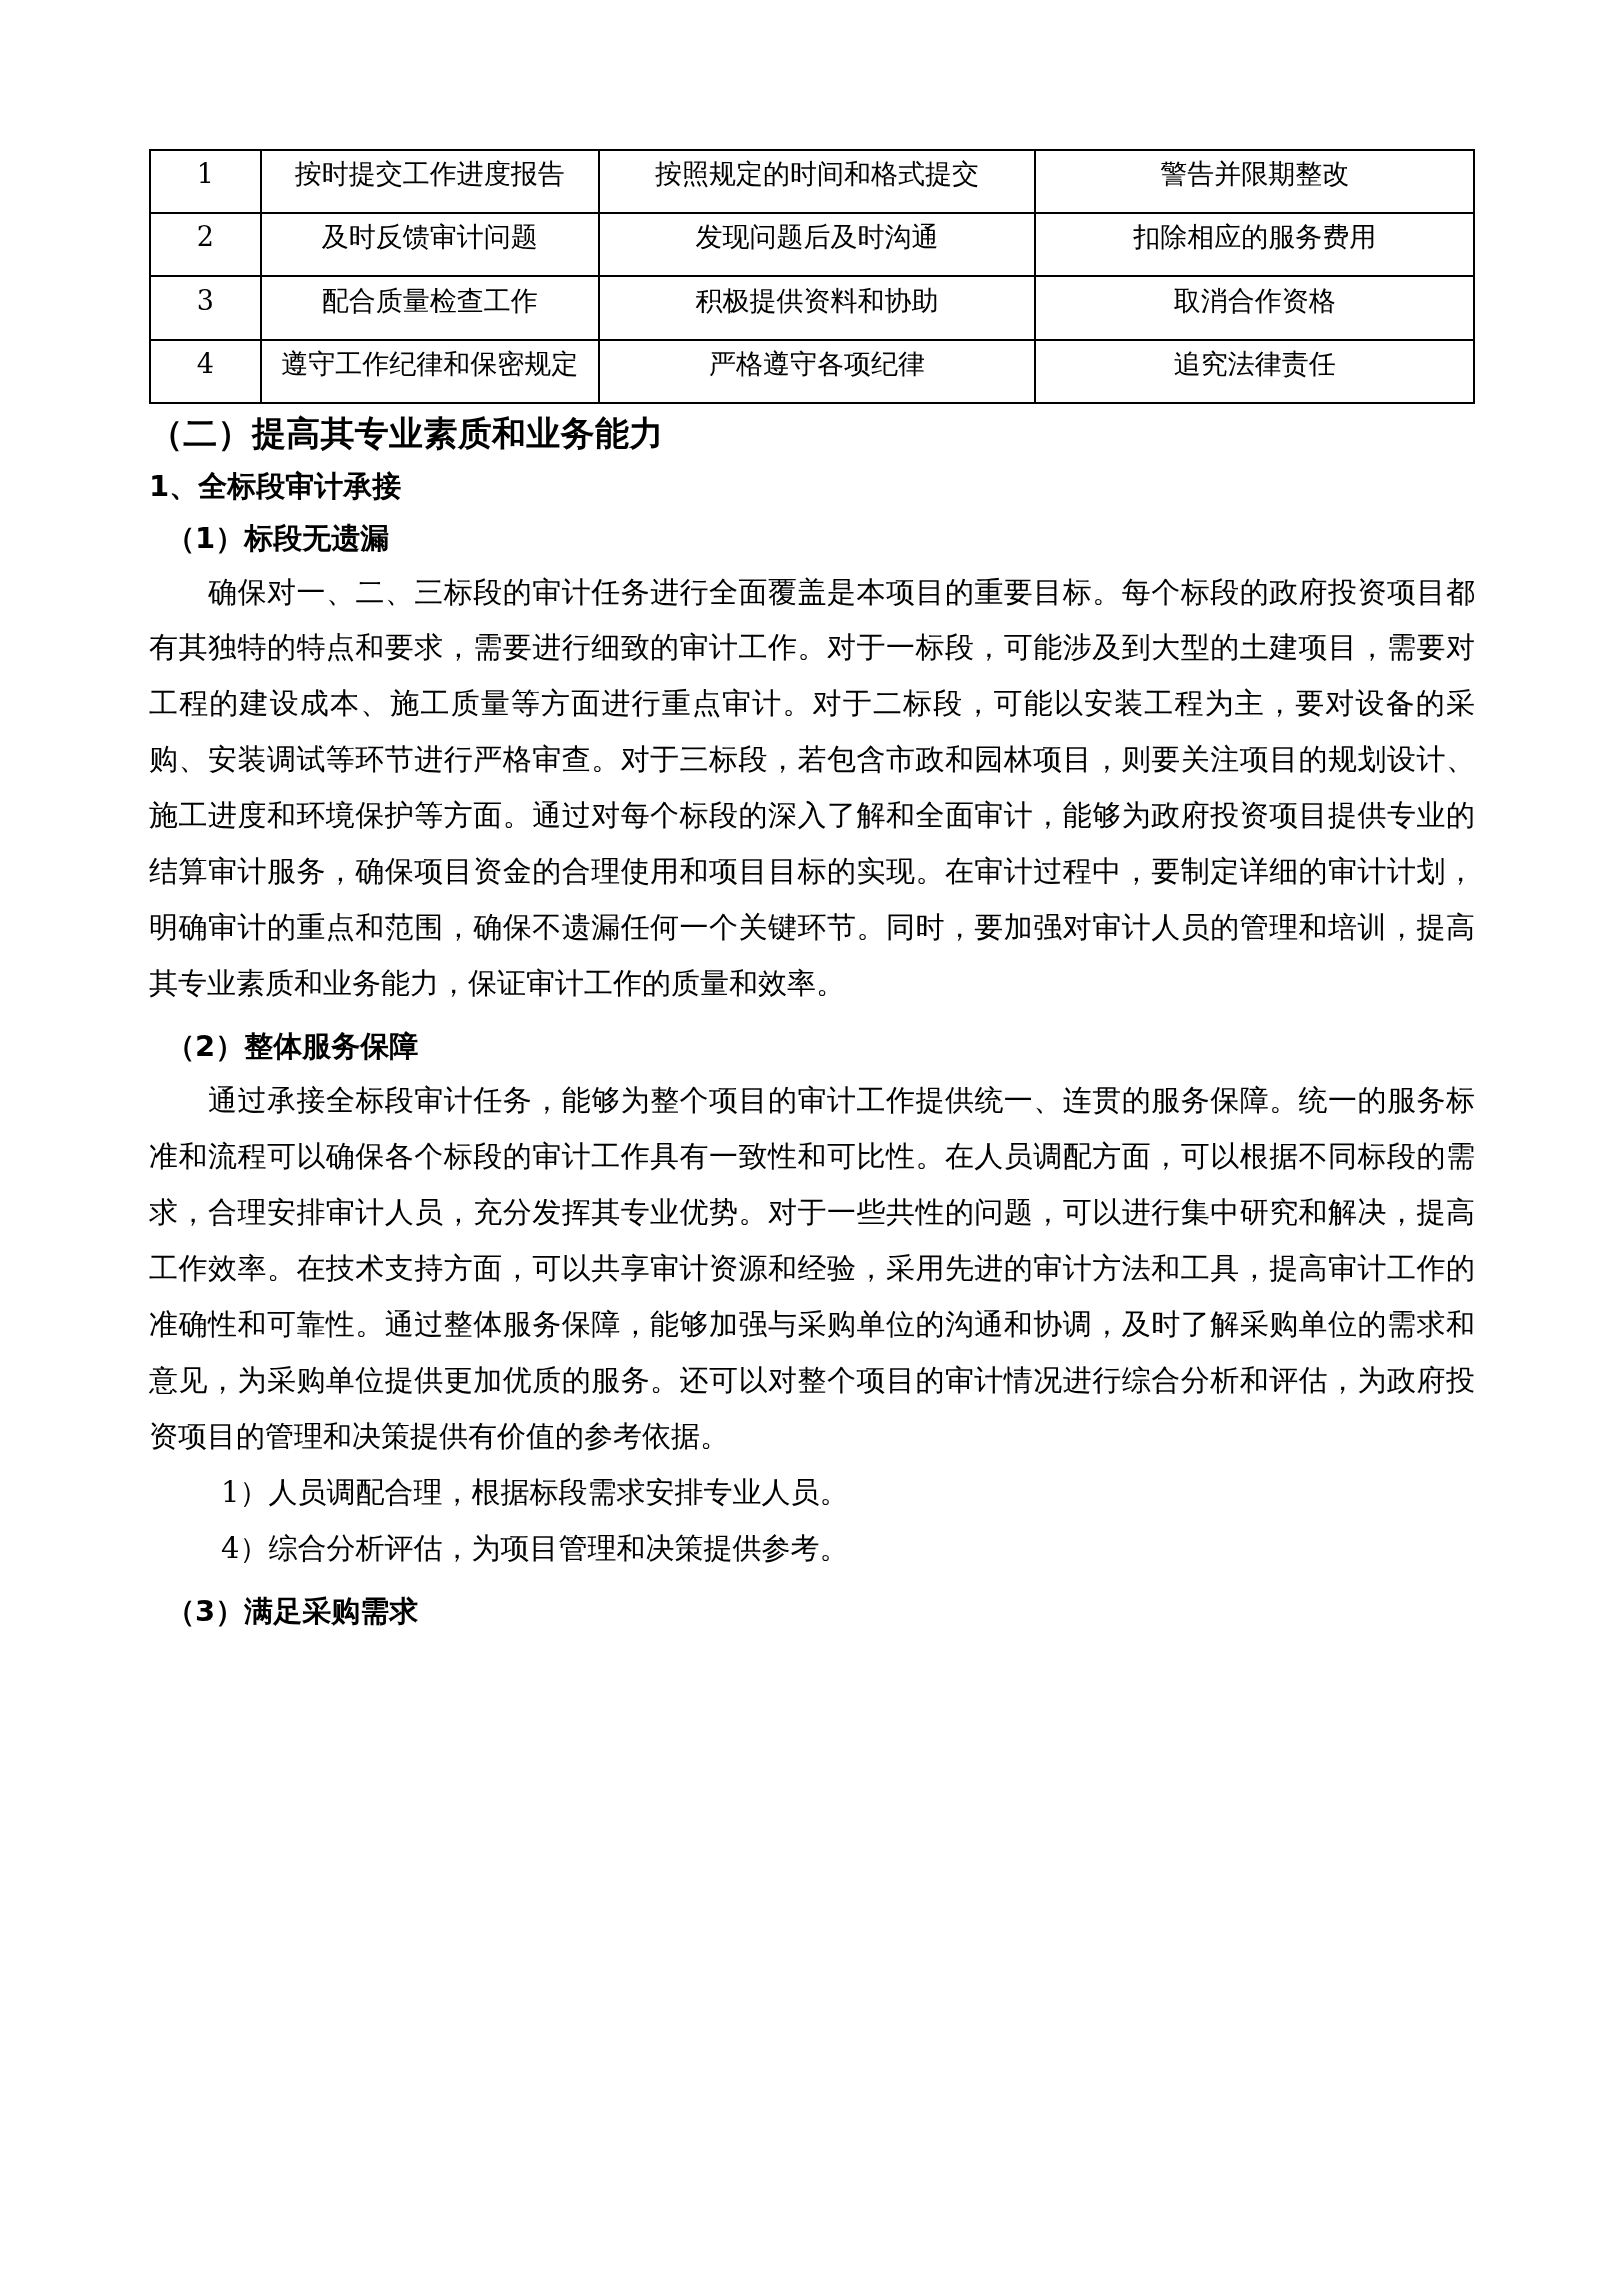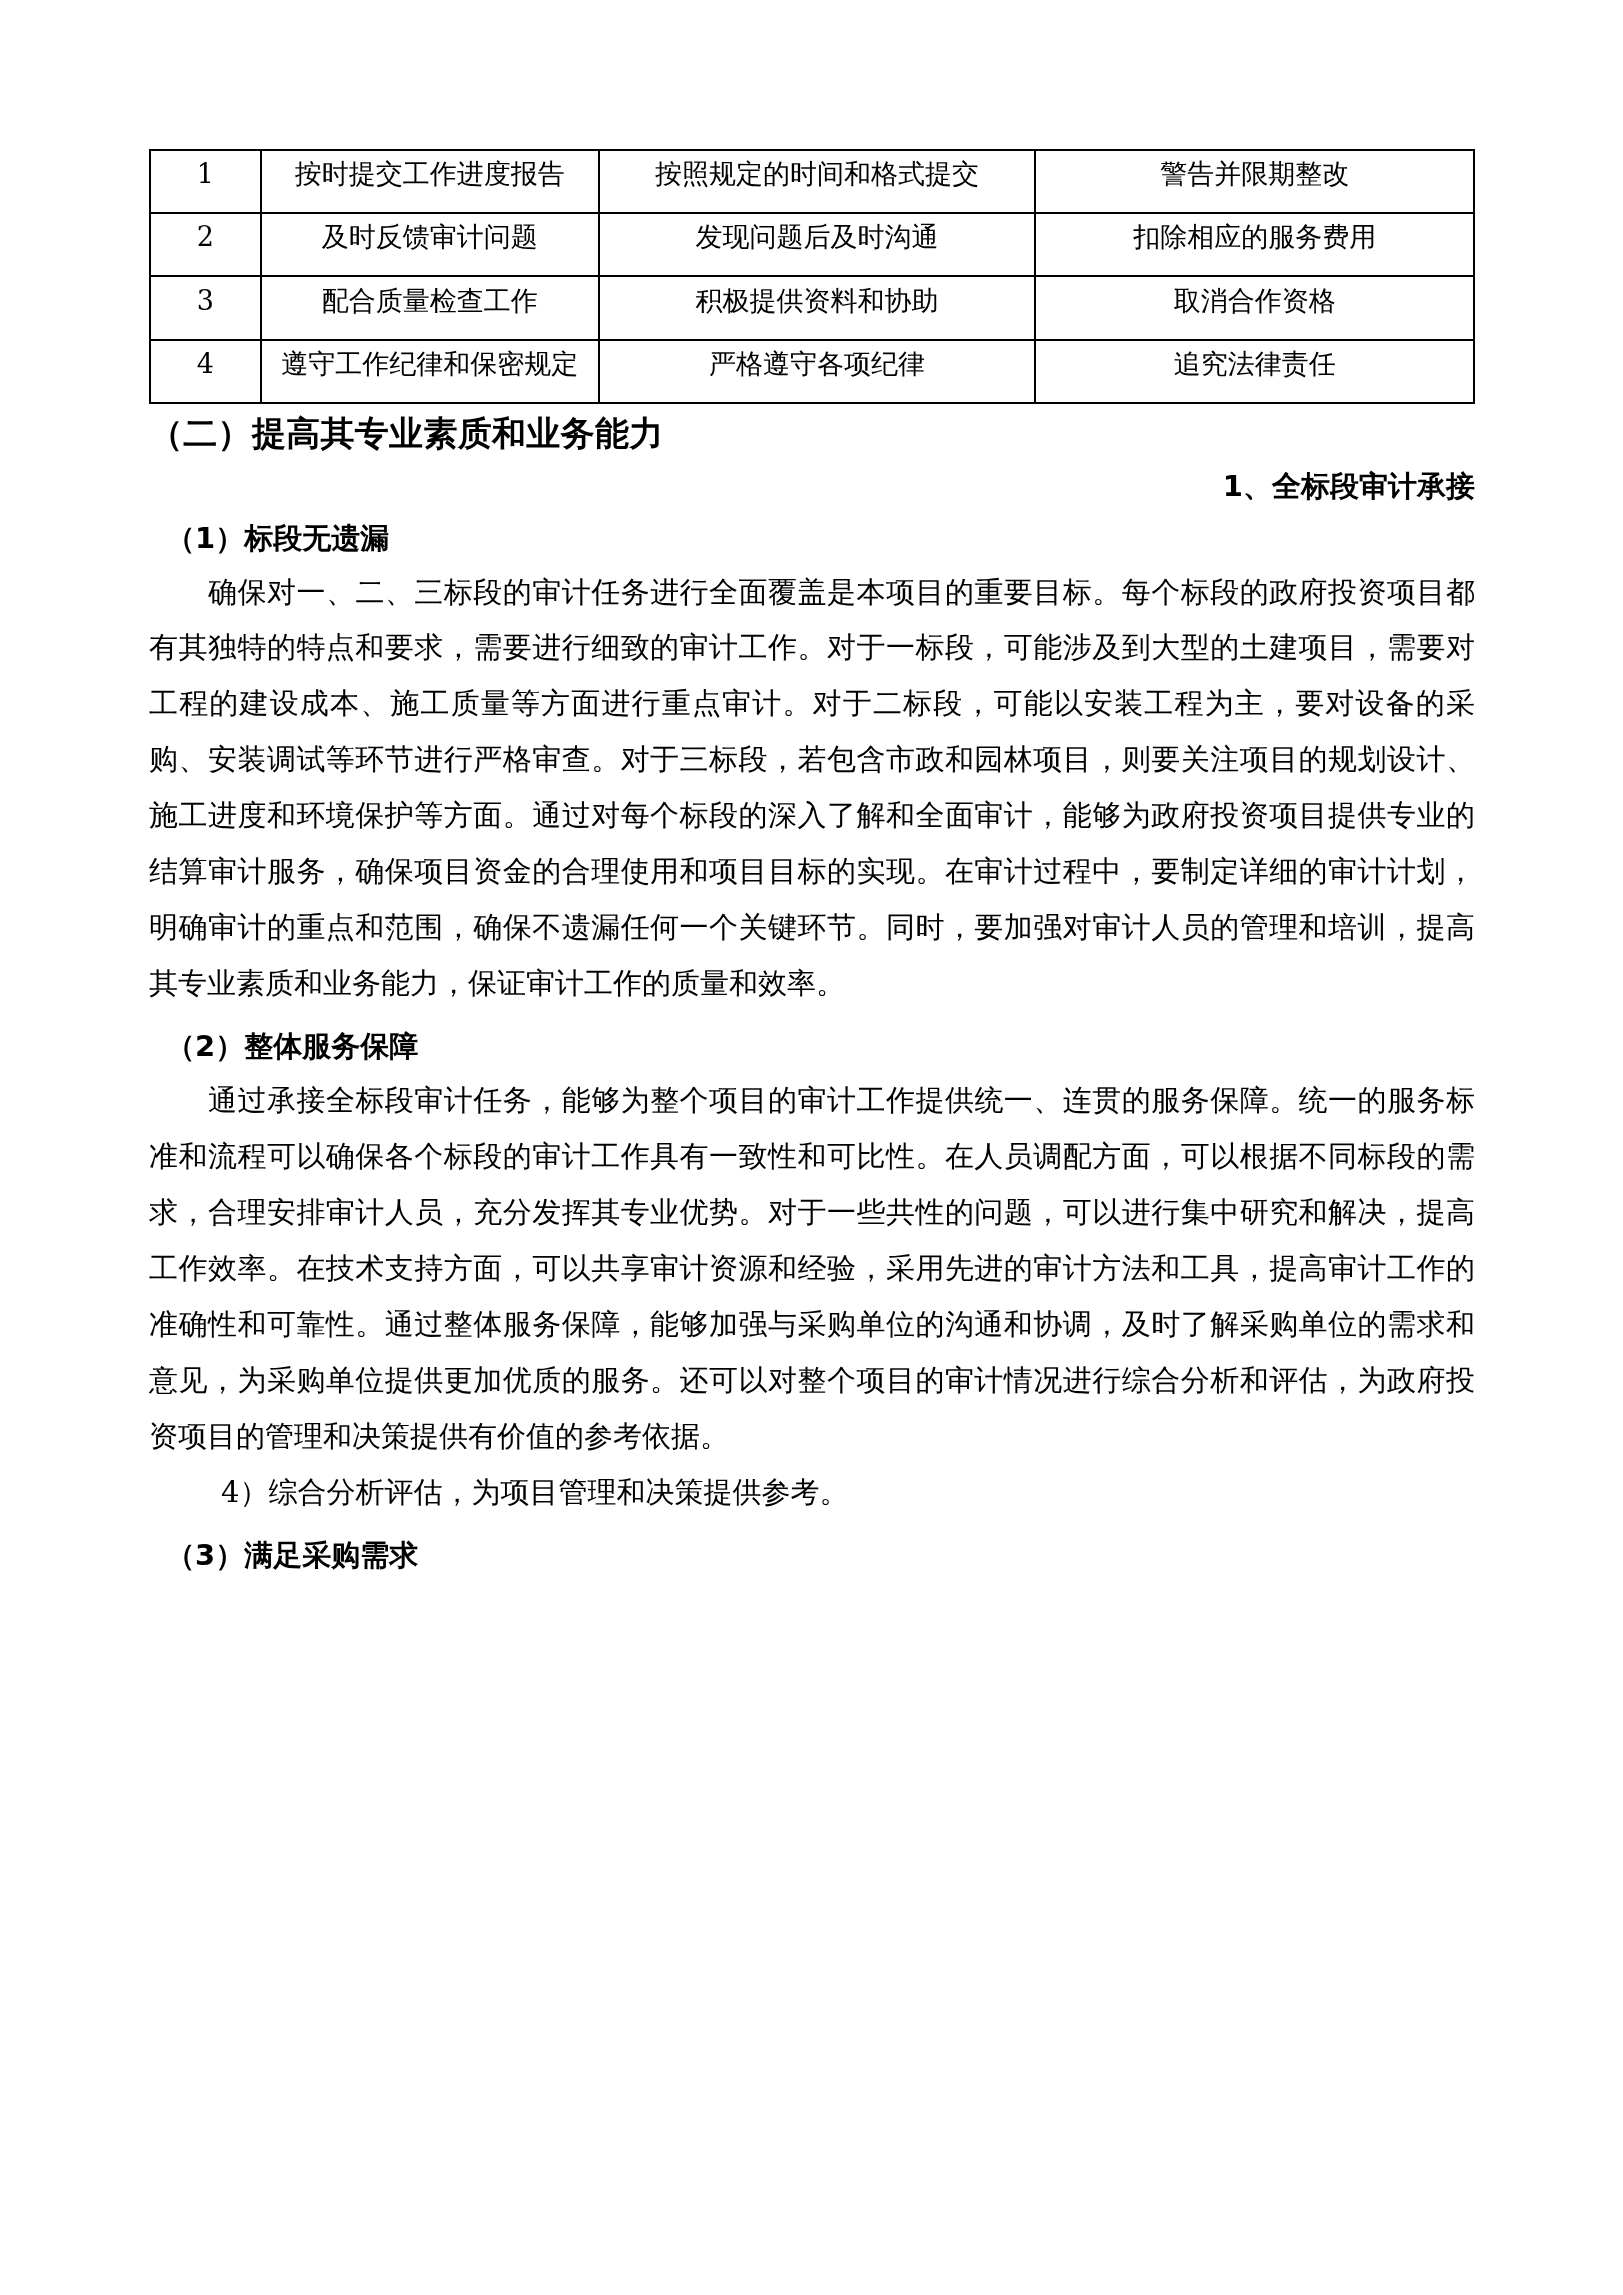--- a/index.html
+++ b/index.html
@@ -58,21 +58,20 @@
     margin: 9.2px 0 0 0;
     letter-spacing: 0.3px;
     font-family: "DejaVu Sans", "Liberation Sans", sans-serif;
   }
   .h-sub1 {
     font-size: 29px;
     font-weight: bold;
     line-height: 1.2;
     margin: 15.7px 0 0 0;
     font-family: "DejaVu Sans", "Liberation Sans", sans-serif;
-    text-align: right;
   }
   .h-sub2 {
     font-size: 29px;
     font-weight: bold;
     line-height: 1.2;
     margin: 17px 0 0 0;
     padding-left: 17px;
     font-family: "DejaVu Sans", "Liberation Sans", sans-serif;
   }
 
@@ -134,18 +133,19 @@
   <div class="h-sub1">1、全标段审计承接</div>
 
   <div class="h-sub2">（1）标段无遗漏</div>
 
   <p class="para">确保对一、二、三标段的审计任务进行全面覆盖是本项目的重要目标。每个标段的政府投资项目都有其独特的特点和要求，需要进行细致的审计工作。对于一标段，可能涉及到大型的土建项目，需要对工程的建设成本、施工质量等方面进行重点审计。对于二标段，可能以安装工程为主，要对设备的采购、安装调试等环节进行严格审查。对于三标段，若包含市政和园林项目，则要关注项目的规划设计、施工进度和环境保护等方面。通过对每个标段的深入了解和全面审计，能够为政府投资项目提供专业的结算审计服务，确保项目资金的合理使用和项目目标的实现。在审计过程中，要制定详细的审计计划，明确审计的重点和范围，确保不遗漏任何一个关键环节。同时，要加强对审计人员的管理和培训，提高其专业素质和业务能力，保证审计工作的质量和效率。</p>
 
   <div class="h-sub2">（2）整体服务保障</div>
 
   <p class="para">通过承接全标段审计任务，能够为整个项目的审计工作提供统一、连贯的服务保障。统一的服务标准和流程可以确保各个标段的审计工作具有一致性和可比性。在人员调配方面，可以根据不同标段的需求，合理安排审计人员，充分发挥其专业优势。对于一些共性的问题，可以进行集中研究和解决，提高工作效率。在技术支持方面，可以共享审计资源和经验，采用先进的审计方法和工具，提高审计工作的准确性和可靠性。通过整体服务保障，能够加强与采购单位的沟通和协调，及时了解采购单位的需求和意见，为采购单位提供更加优质的服务。还可以对整个项目的审计情况进行综合分析和评估，为政府投资项目的管理和决策提供有价值的参考依据。</p>
 
+  <p class="listitem">1）人员调配合理，根据标段需求安排专业人员。</p>
   <p class="listitem">4）综合分析评估，为项目管理和决策提供参考。</p>
 
   <div class="h-sub2">（3）满足采购需求</div>
 
 </div>
 
 
 </body></html>

